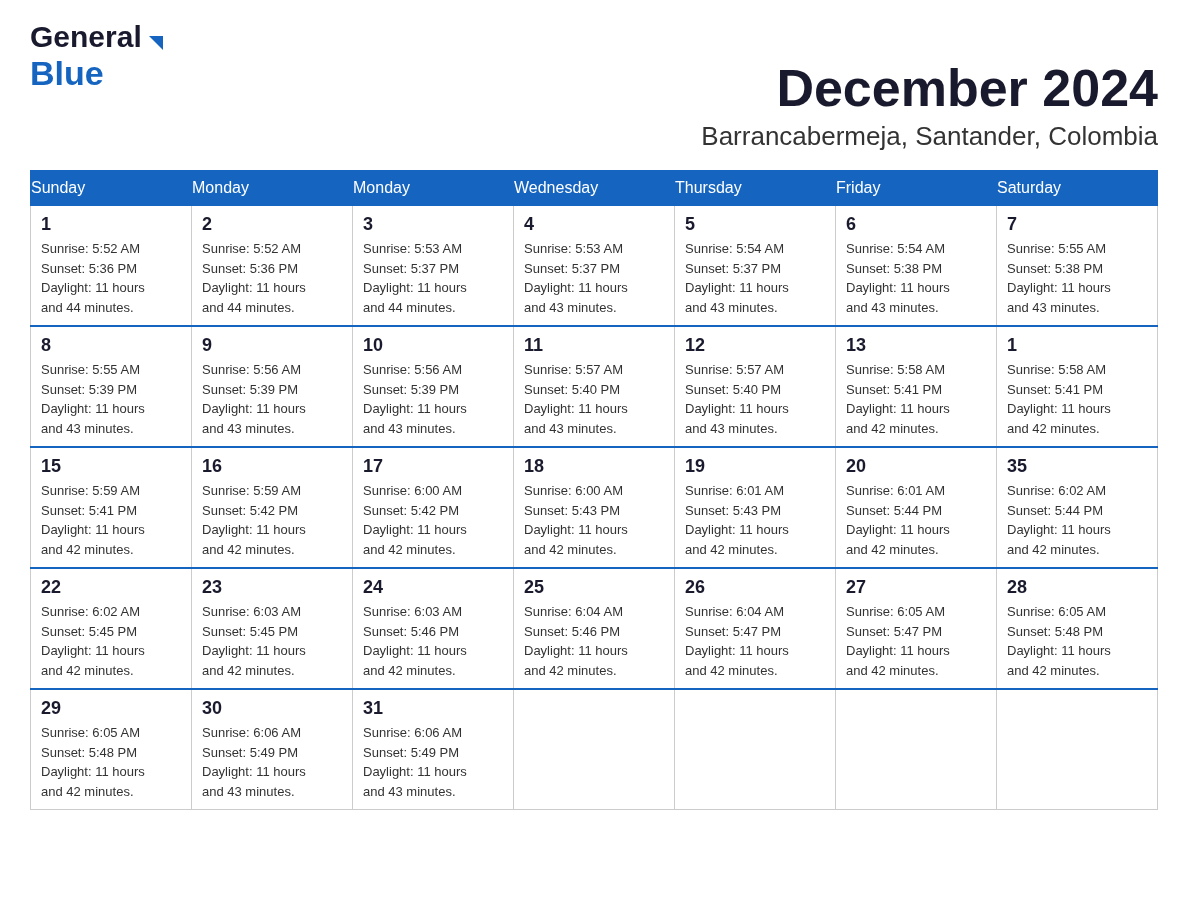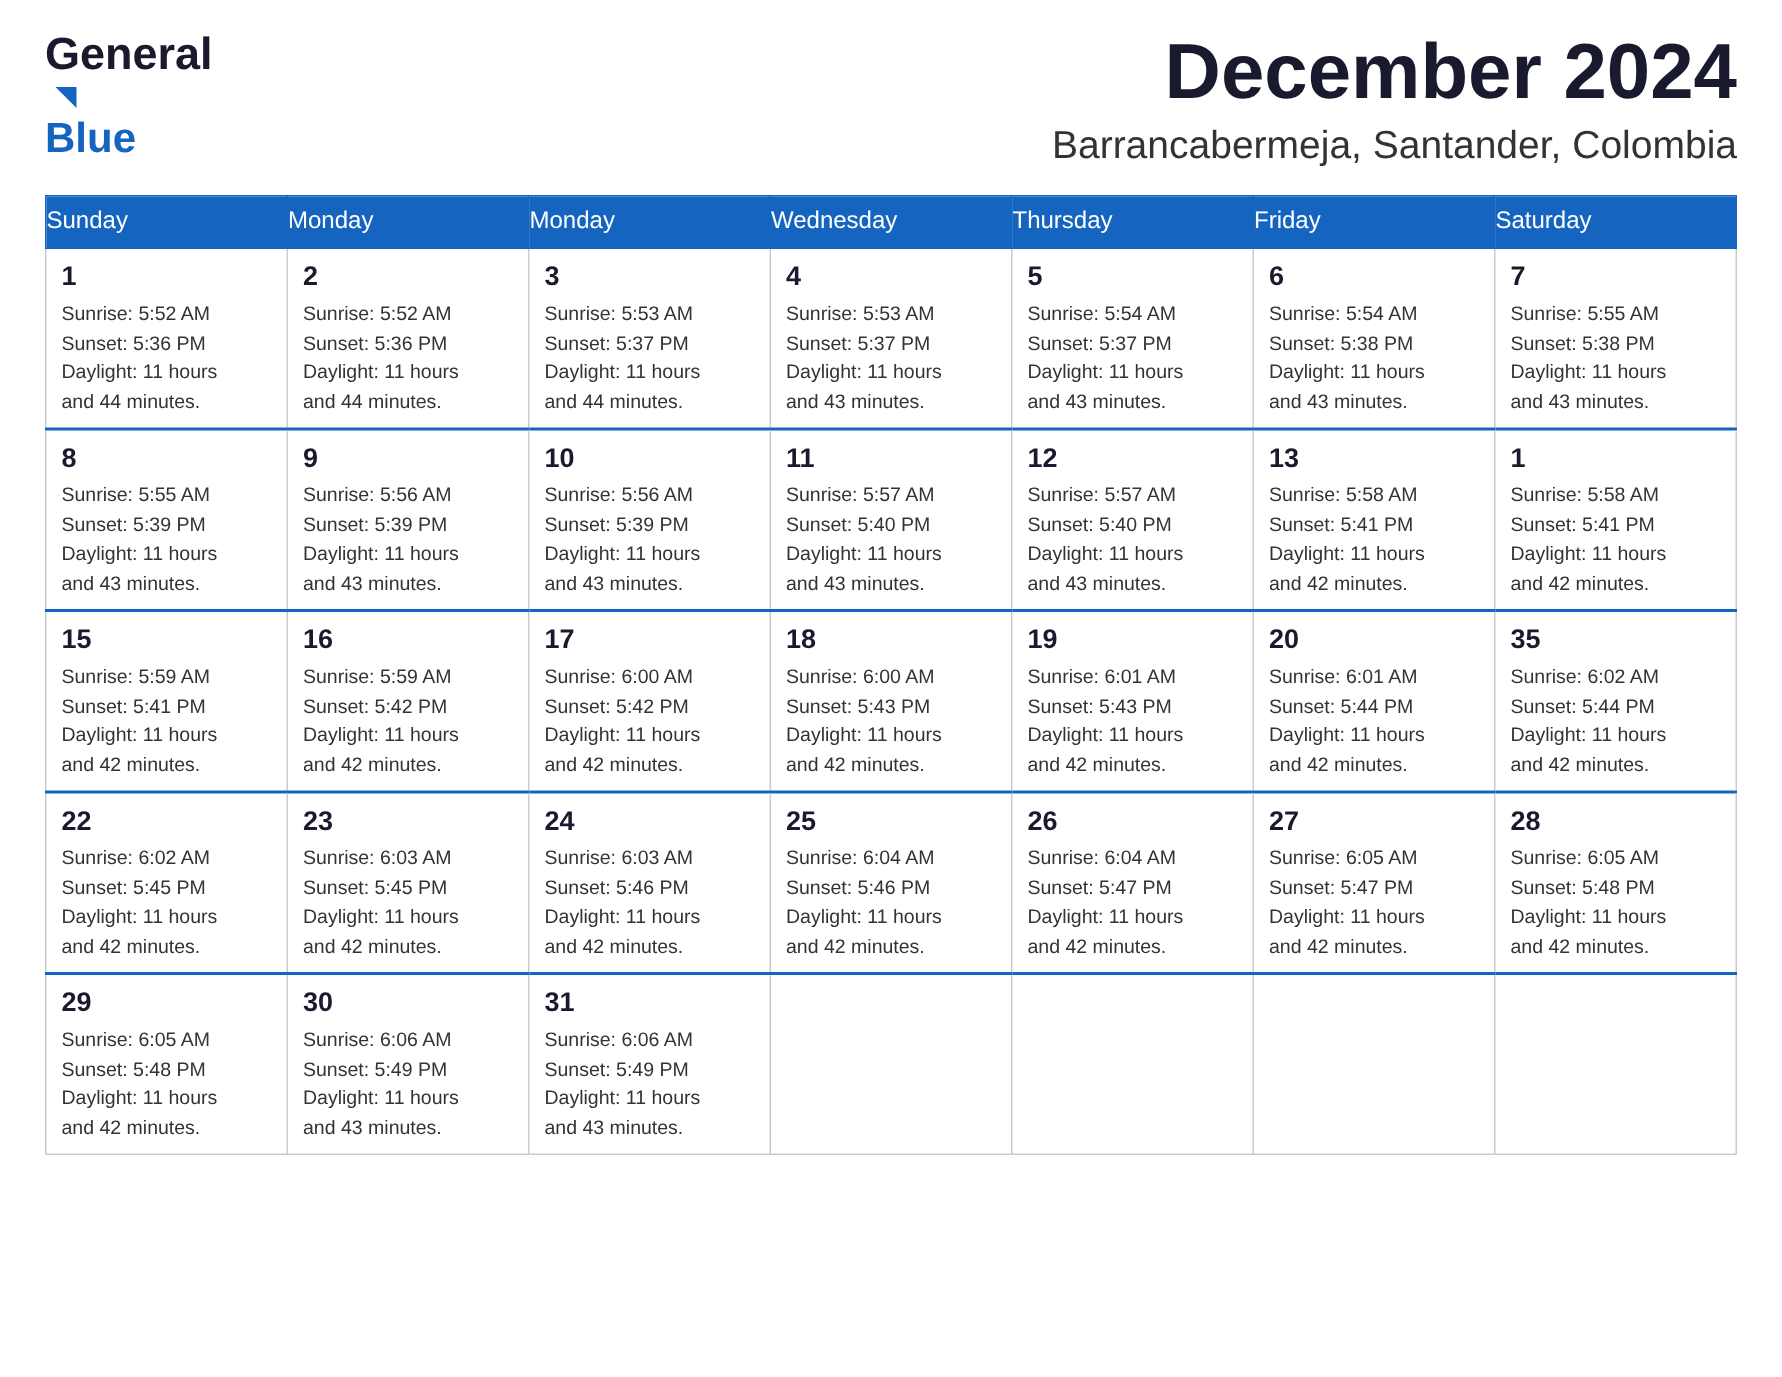--- a/index.html
+++ b/index.html
@@ -22,20 +22,21 @@
       align-items: flex-start;
     }
     .title-section {
       text-align: right;
     }
     .month-title {
       font-size: 52px;
       font-weight: bold;
       color: #1a1a2e;
       line-height: 1.1;
+      margin-top: 40px;
     }
     .location-title {
       font-size: 26px;
       color: #333;
       margin-top: 4px;
     }
     .calendar-table {
       width: 100%;
       border-collapse: collapse;
       border: 1px solid #aaa;
@@ -68,30 +69,29 @@
       line-height: 1.5;
     }
     .empty-cell {
       background: #fff;
     }
     tr:not(:last-child) td {
       border-bottom: 2px solid #1565c0;
     }
     .logo-row {
       display: flex;
-      align-items: flex-start;
-      flex-direction: column;
+      align-items: flex-end;
     }
     .logo-text-general {
       font-size: 30px;
       font-weight: bold;
       color: #1a1a2e;
     }
     .logo-text-blue {
-      font-size: 28px;
+      font-size: 34px;
       font-weight: bold;
       color: #1565c0;
     }
     .logo-svg {
       margin-left: 3px;
     }
   </style>
 </head>
 <body>
 

